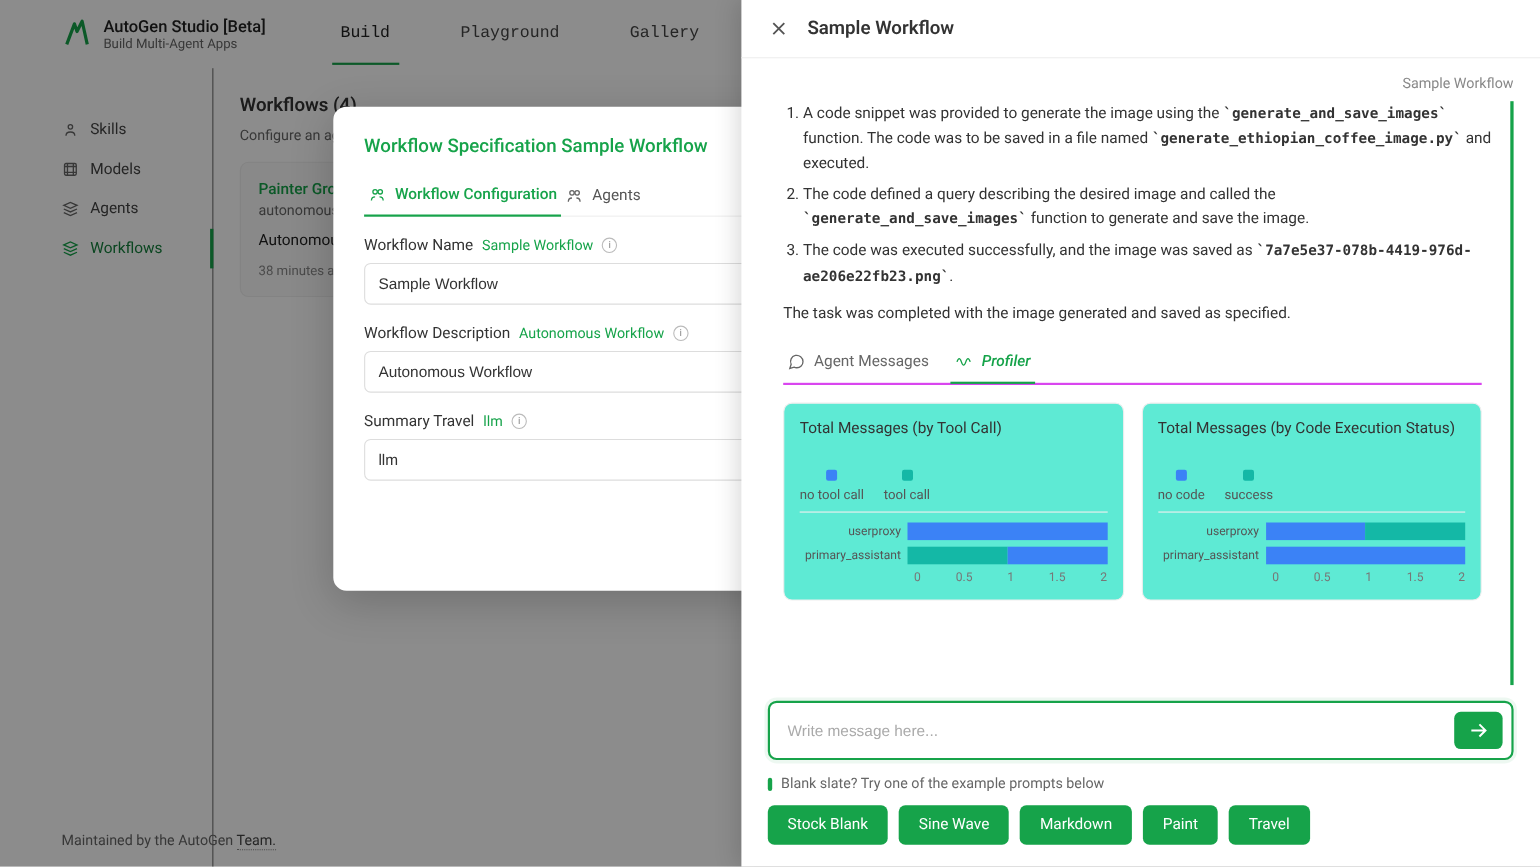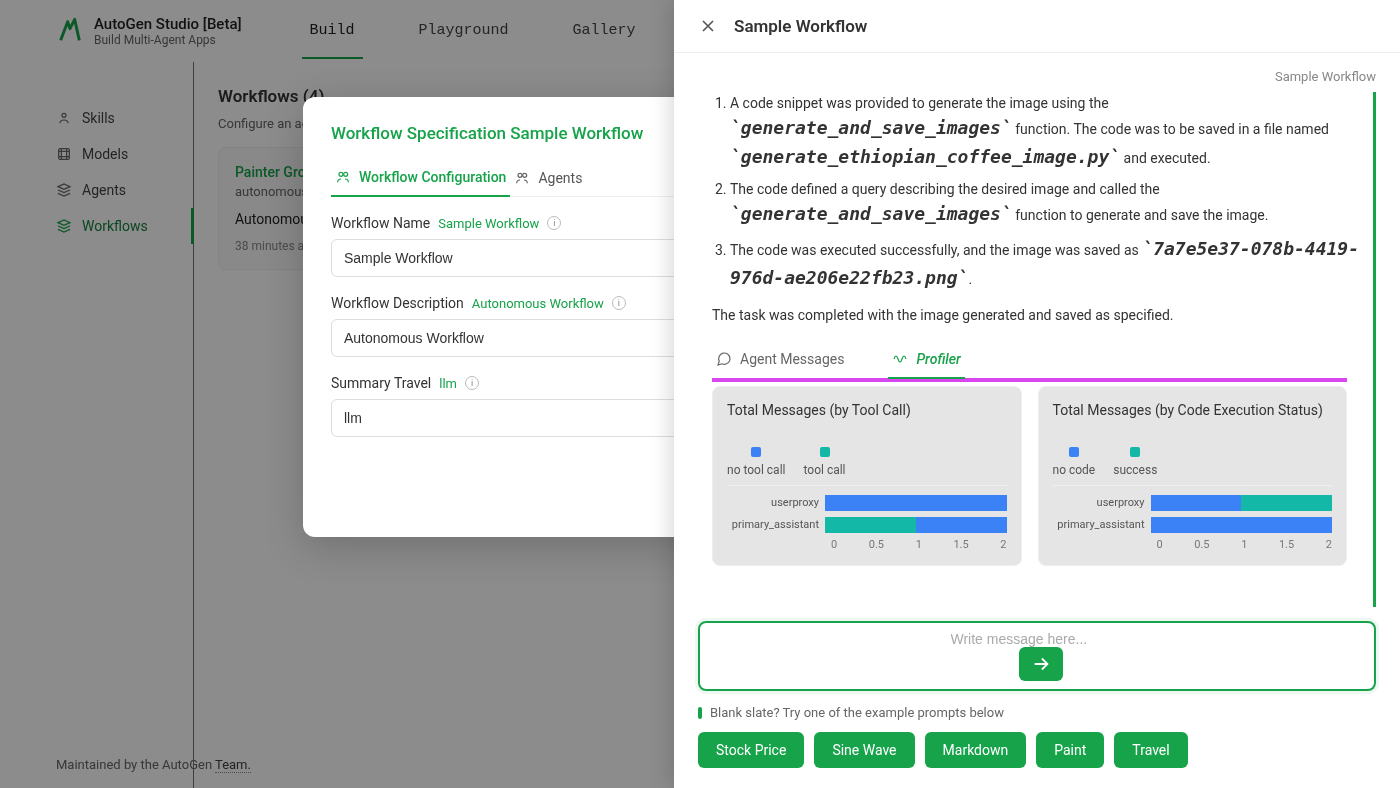--- a/index.html
+++ b/index.html
@@ -58,46 +58,46 @@
 .close-btn { width: 20px; height: 20px; cursor: pointer; color: #555; }
 .drawer-title { font-size: 17px; font-weight: 600; }
 
 .drawer-body { flex: 1; overflow: hidden; padding: 16px 24px 0 24px; position: relative; display: flex; flex-direction: column; }
 .breadcrumb { text-align: right; font-size: 13px; color: #888; margin-bottom: 8px; }
 
 .scroll-area { border-right: 3px solid #16a34a; padding-right: 12px; flex: 1; overflow: hidden; }
 .msg-list { padding-left: 14px; }
 .msg-list ol { padding-left: 18px; }
 .msg-list li { font-size: 14px; line-height: 1.6; color: #333; margin-bottom: 6px; }
-.msg-list code { font-family: ui-monospace, Menlo, monospace; font-size: 18px; background: transparent; font-weight: 600; font-style: italic; }
+.msg-list code { font-family: ui-monospace, Menlo, monospace; font-size: 13px; background: transparent; font-weight: 600; }
 .summary-line { font-size: 14px; color: #333; margin: 14px 0 18px 14px; }
 
-.panel-tabs { display: flex; gap: 40px; border-bottom: 4px solid #d946ef; margin: 0 14px 4px 14px; }
+.panel-tabs { display: flex; gap: 16px; border-bottom: 2px solid #d946ef; margin: 0 14px 16px 14px; }
 .panel-tab { display: flex; align-items: center; gap: 8px; padding: 10px 4px; font-size: 14px; color: #666; cursor: pointer; }
 .panel-tab.active { color: #16a34a; font-weight: 500; border-bottom: 2px solid #16a34a; margin-bottom: -1px; font-style: italic; }
 
 .charts { display: flex; gap: 16px; padding: 0 14px; }
-.chart-card { flex: 1; border: 1px solid #eee; border-radius: 8px; padding: 14px; background: #e5e5e5; }
+.chart-card { flex: 1; border: 1px solid #eee; border-radius: 8px; padding: 14px; background: #5eead4; }
 .chart-title { font-size: 14px; color: #333; margin-bottom: 10px; line-height: 1.3; min-height: 36px; }
 .legend { display: flex; gap: 18px; font-size: 12px; color: #555; margin-bottom: 8px; border-bottom: 1px solid #f0f0f0; padding-bottom: 8px; }
 .legend-item { display: flex; align-items: center; gap: 6px; flex-direction: column; }
 .swatch { width: 10px; height: 10px; border-radius: 2px; }
 .sw-blue { background: #3b82f6; }
 .sw-teal { background: #14b8a6; }
 
 .bars { position: relative; }
 .bar-row { display: flex; align-items: center; margin-bottom: 4px; }
 .bar-label { width: 98px; text-align: right; font-size: 11px; color: #555; padding-right: 6px; }
 .bar-track { flex: 1; height: 18px; position: relative; }
 .bar-seg { position: absolute; top: 1px; height: 16px; }
 .axis { display: flex; margin-left: 104px; font-size: 11px; color: #777; justify-content: space-between; margin-top: 4px; }
 
 
 .input-area { padding: 14px 24px 20px 24px; }
-.msg-box { display: flex; align-items: center; border: 2px solid #16a34a; border-radius: 8px; padding: 8px 8px 8px 16px; box-shadow: 0 0 0 3px rgba(22,163,74,0.08); flex-direction: column; }
+.msg-box { display: flex; align-items: center; border: 2px solid #16a34a; border-radius: 8px; padding: 8px 8px 8px 16px; box-shadow: 0 0 0 3px rgba(22,163,74,0.08); }
 .msg-input { flex: 1; border: none; outline: none; font-size: 14px; color: #333; }
 .msg-input::placeholder { color: #aaa; }
 .send-btn { width: 44px; height: 34px; background: #16a34a; border-radius: 6px; display: flex; align-items: center; justify-content: center; cursor: pointer; }
 
 .hint-line { display: flex; align-items: center; gap: 8px; font-size: 13px; color: #666; margin: 14px 0 12px 0; }
 .hint-dot { width: 4px; height: 12px; background: #16a34a; border-radius: 2px; }
 
 .chips { display: flex; gap: 10px; }
 .chip { background: #16a34a; color: #fff; font-size: 14px; padding: 10px 18px; border-radius: 6px; cursor: pointer; }
 </style>
@@ -339,20 +339,20 @@
         <svg width="22" height="22" viewBox="0 0 24 24" fill="none" stroke="#fff" stroke-width="2">
             <path d="M5 12h14M13 6l6 6-6 6"></path>
           </svg>
       </div>
     </div>
     <div class="hint-line">
       <span class="hint-dot"></span>
       <span>Blank slate? Try one of the example prompts below</span>
     </div>
     <div class="chips">
-      <div class="chip">Stock Price</div>
+      <div class="chip">Stock Blank</div>
       <div class="chip">Sine Wave</div>
       <div class="chip">Markdown</div>
       <div class="chip">Paint</div>
       <div class="chip">Travel</div>
     </div>
   </div>
 </div>
 
 </body></html>

